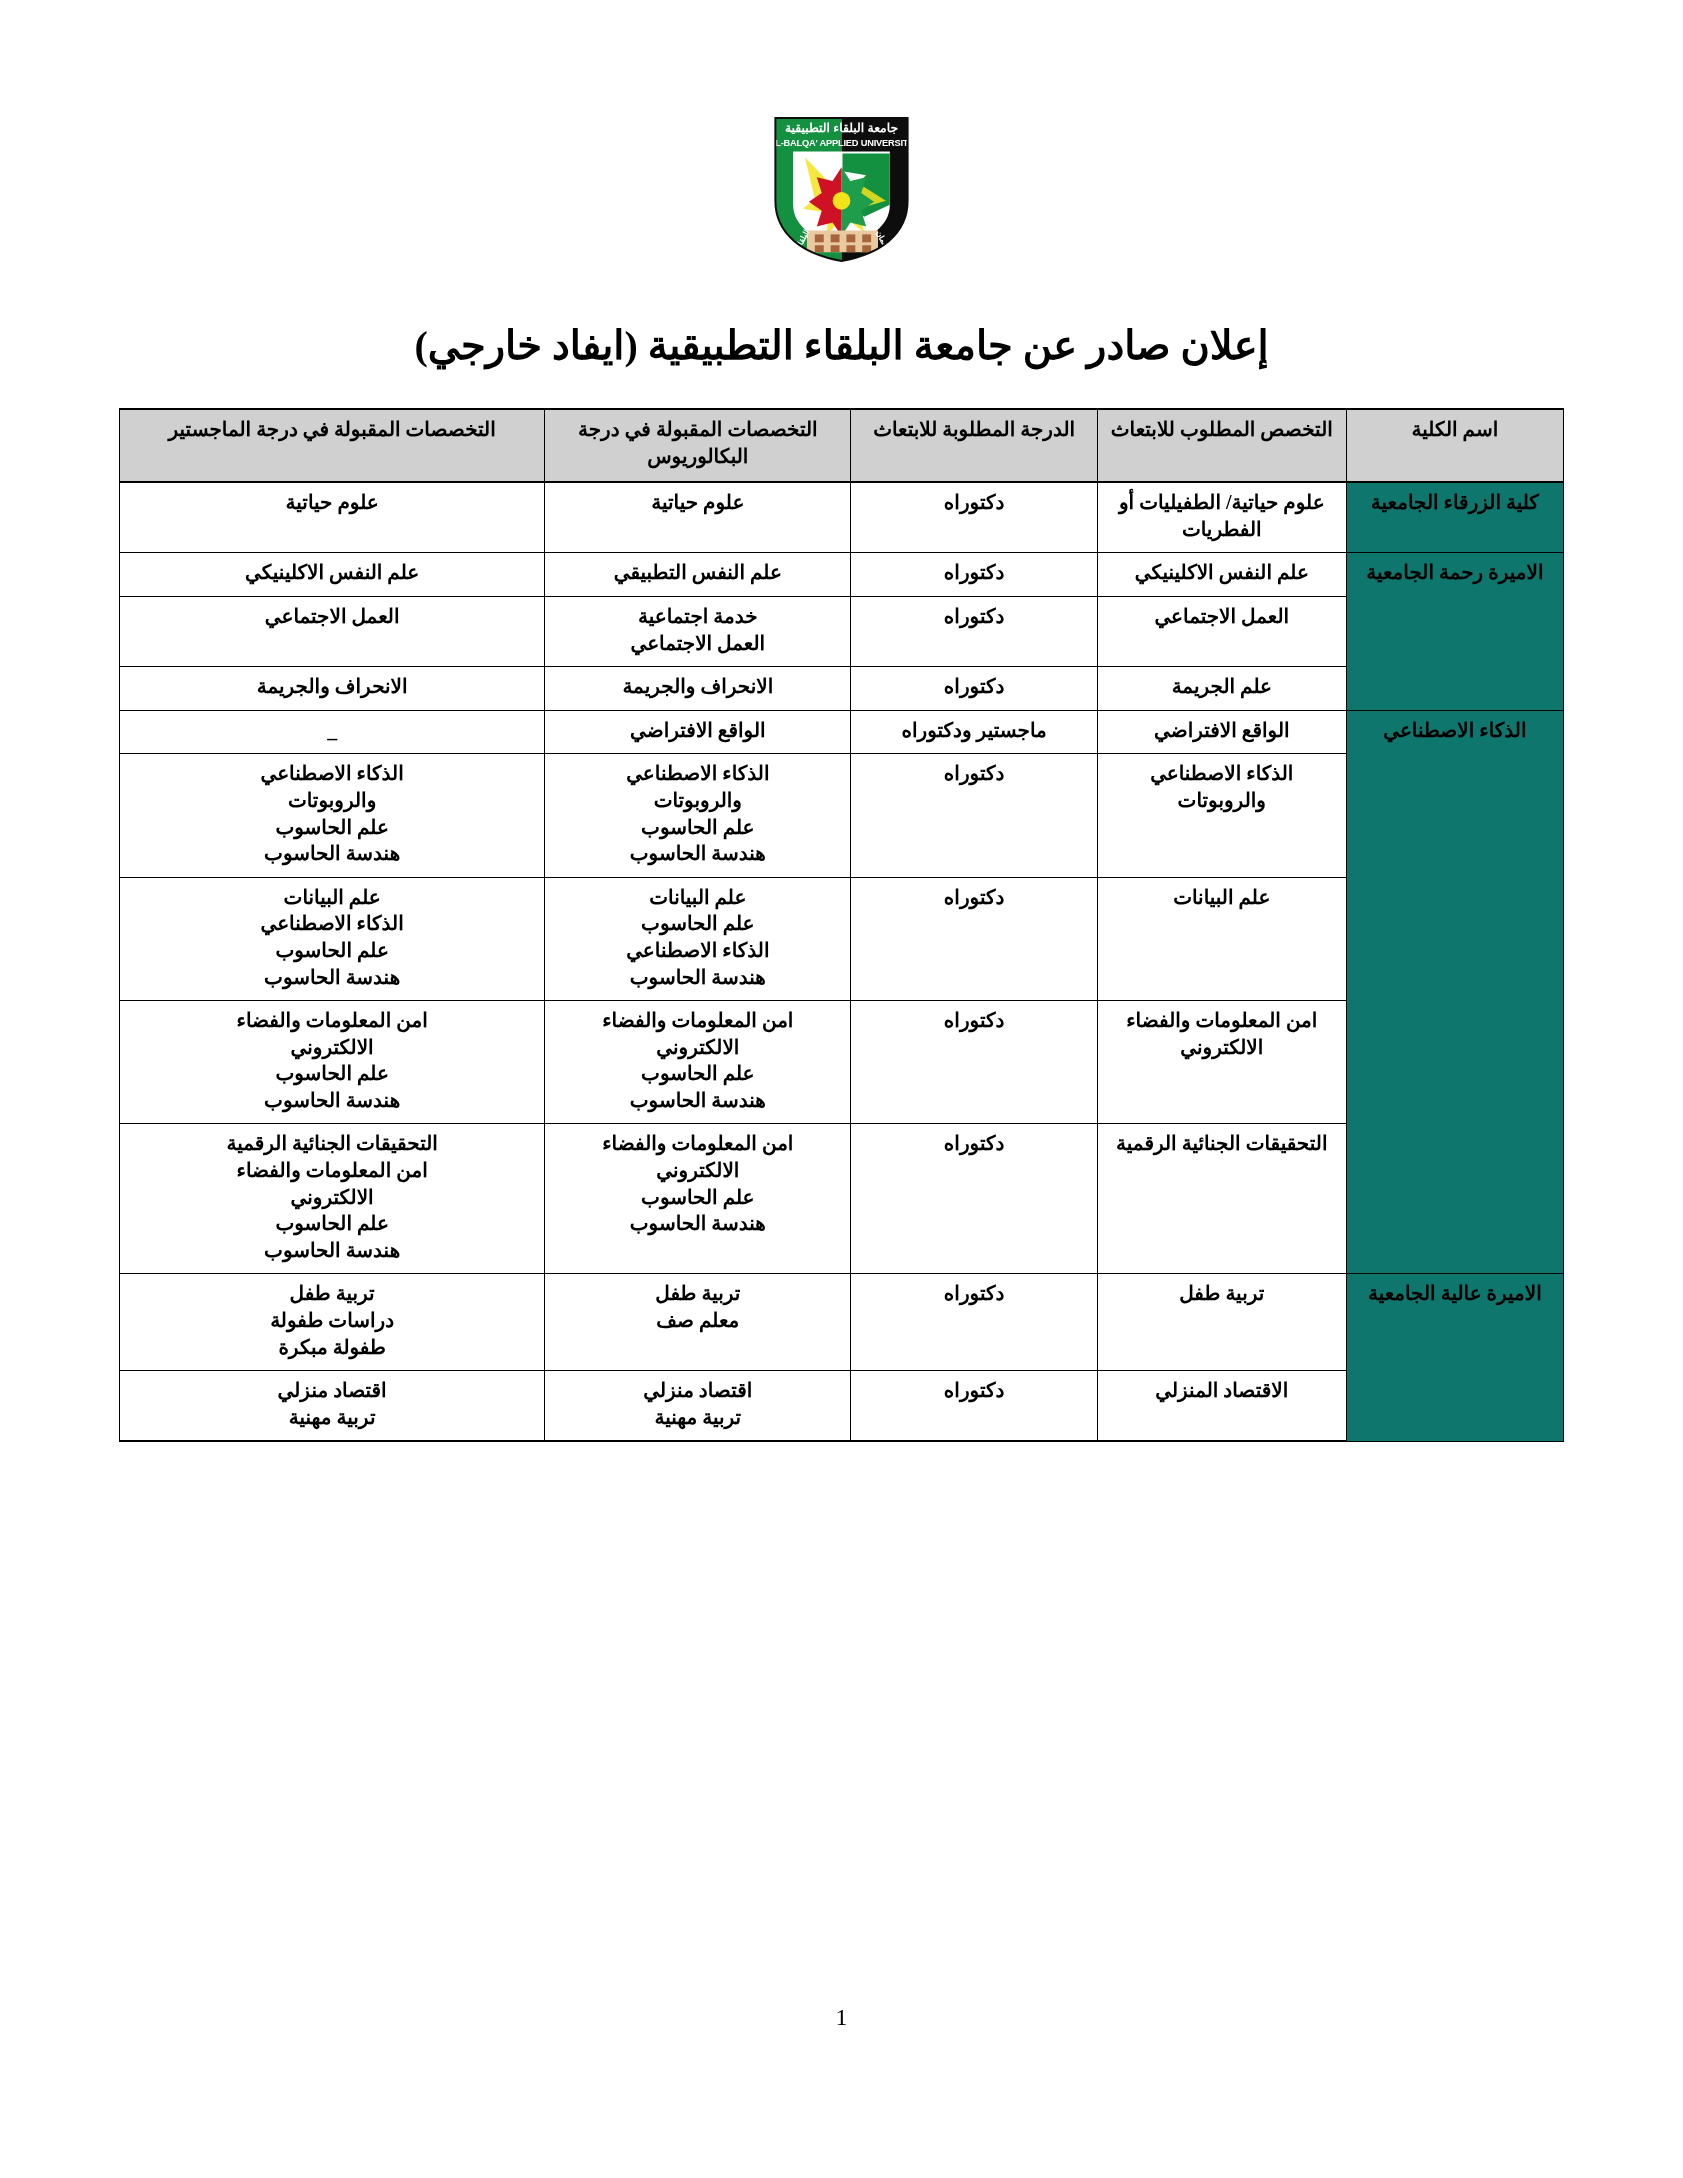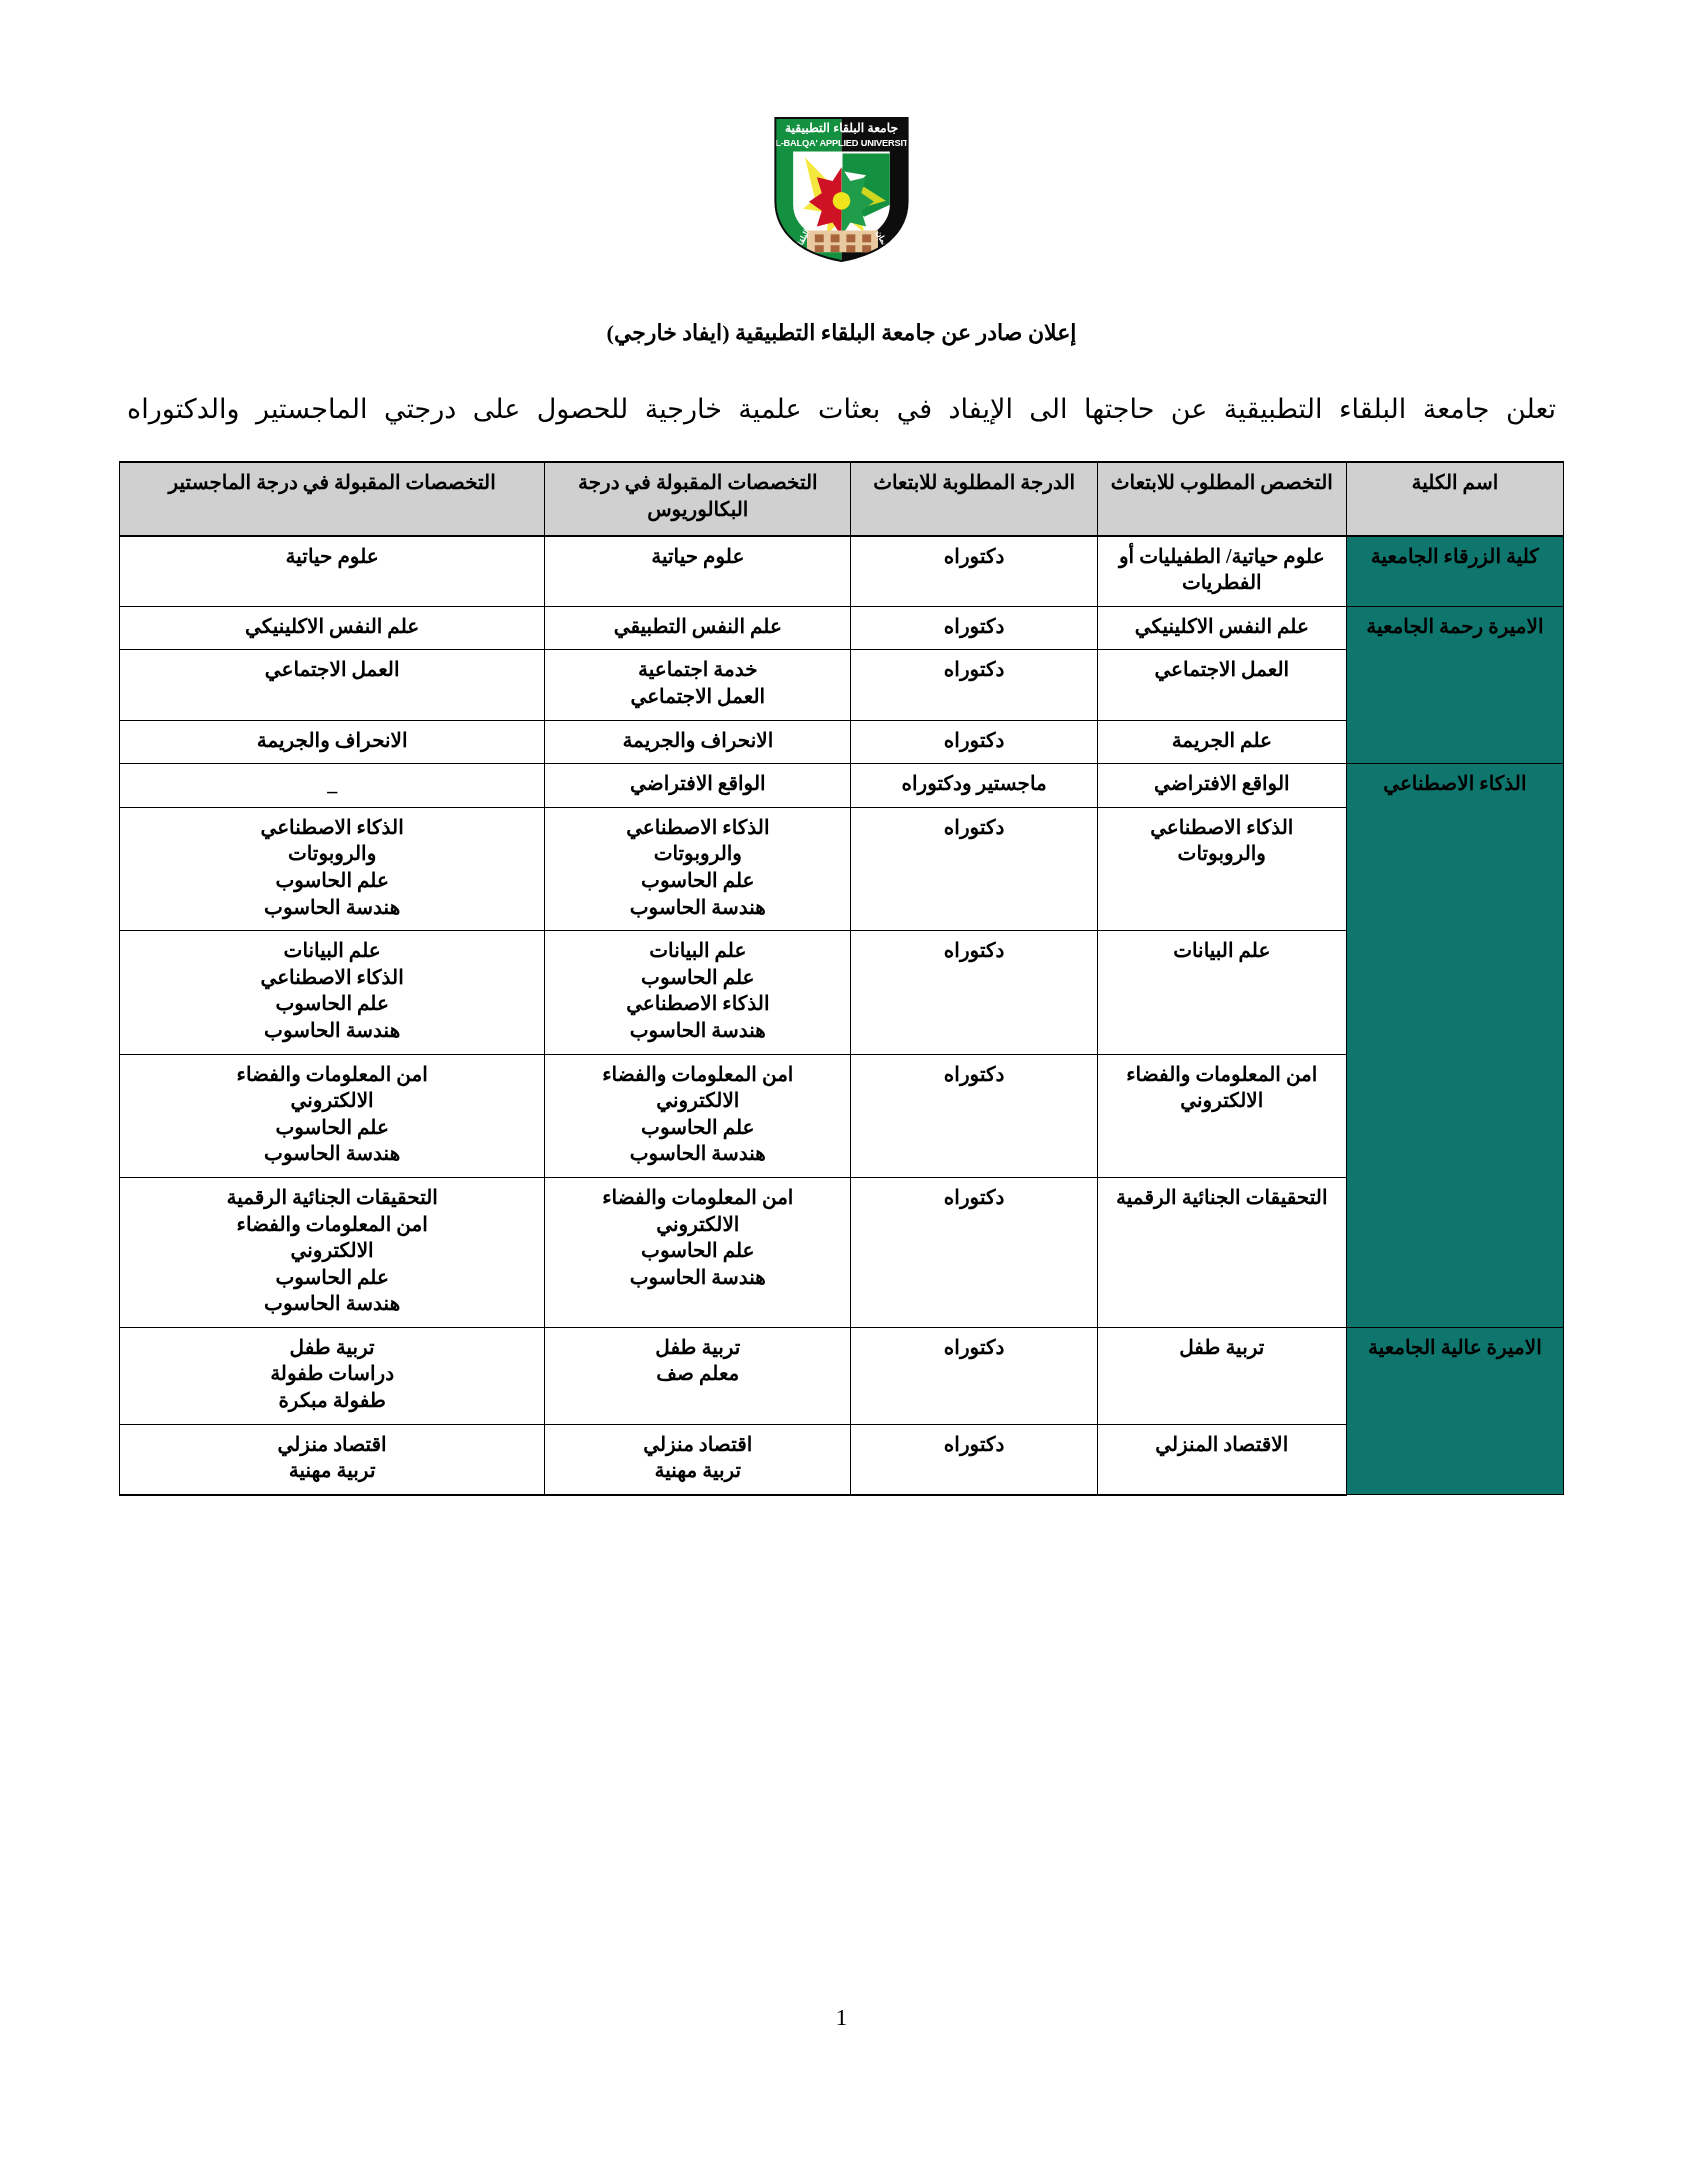--- a/index.html
+++ b/index.html
@@ -27,21 +27,21 @@
   .logo{
     position:relative;
     width:145px;height:150px;
   }
   .logo svg{display:block;width:145px;height:150px;}
 
   
   .doc-title{
     margin-top:54px;
     text-align:center;
-    font-size:22px;
+    font-size:40px;
     font-weight:bold;
     letter-spacing:0;
     line-height:1.4;
   }
 
   
   .intro{
     margin-top:34px;
     font-size:27px;
     line-height:1.95;
@@ -158,21 +158,20 @@
           <text x="112" y="128" fill="#ffffff" font-family="'Liberation Sans',sans-serif" font-size="8" font-weight="bold" text-anchor="middle" transform="rotate(62 112 128)" direction="rtl">عمان</text>
         </g>
         <path d="M6,4 L140,4 L140,88 C140,122 112,142 73,149 C34,142 6,122 6,88 Z" fill="none" stroke="#0d0d0d" stroke-width="2"></path>
       </svg>
     </div>
   </div>
 
   <div class="doc-title">إعلان صادر عن جامعة البلقاء التطبيقية (ايفاد خارجي)</div>
 
   <div class="intro">
-    <span class="l1">تعلن جامعة البلقاء التطبيقية عن حاجتها الى الإيفاد في بعثات علمية خارجية للحصول على درجتي الماجستير والدكتوراه</span>
   </div>
 
   <table class="main">
     <colgroup>
       <col class="c-college">
         <col class="c-major">
         <col class="c-degree">
         <col class="c-bach">
         <col class="c-mast">
     </colgroup>

